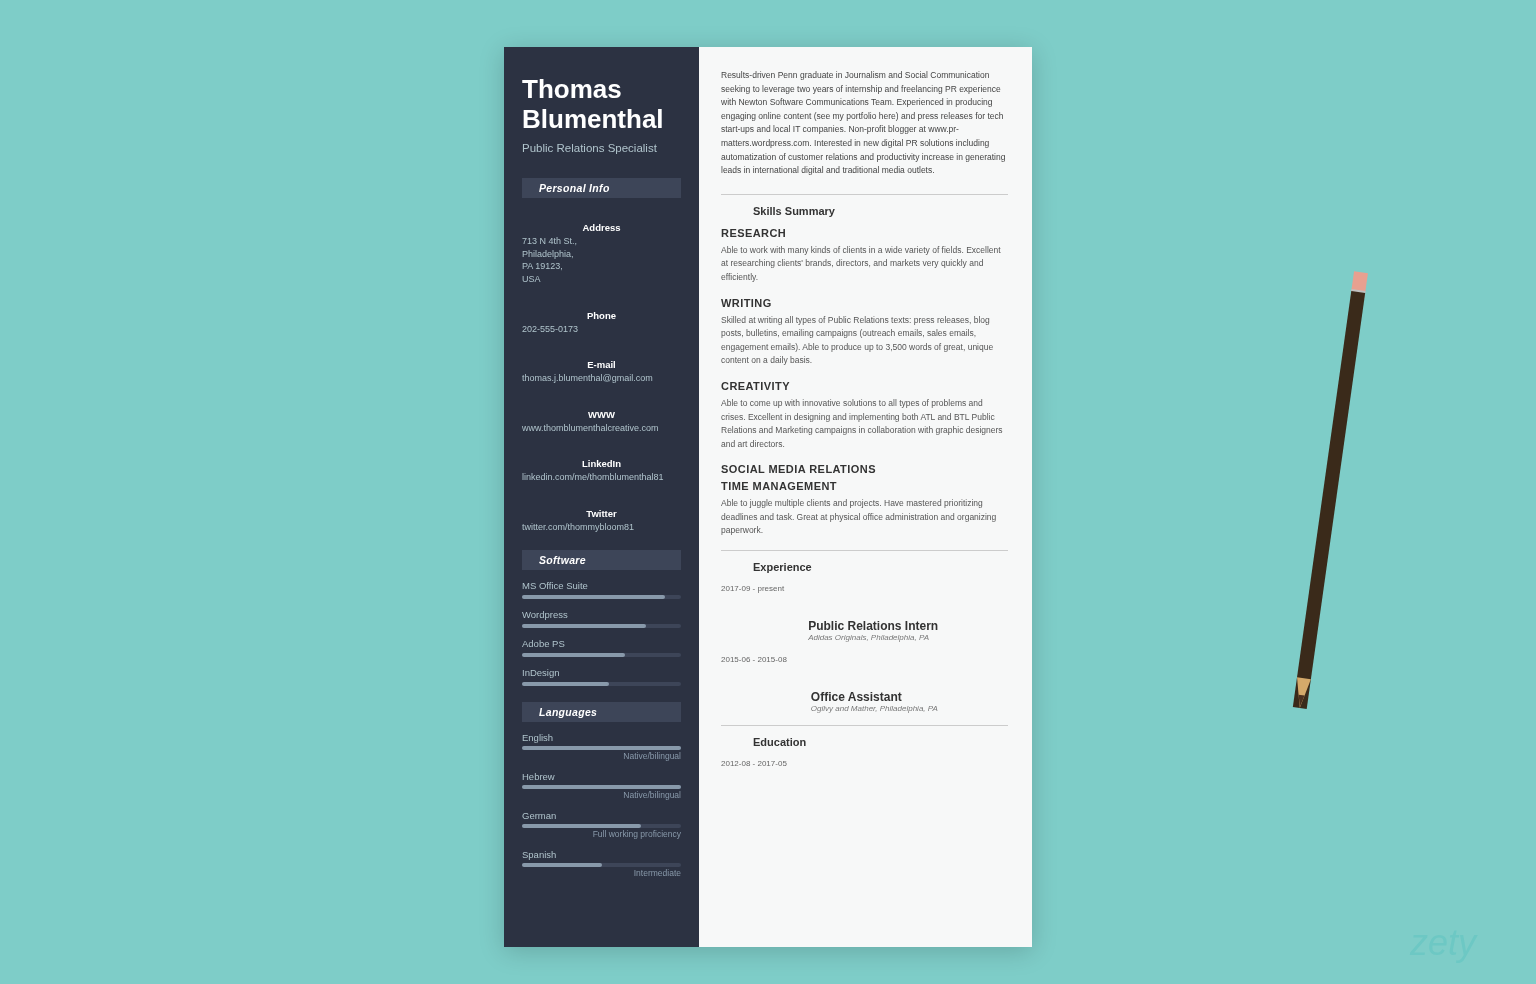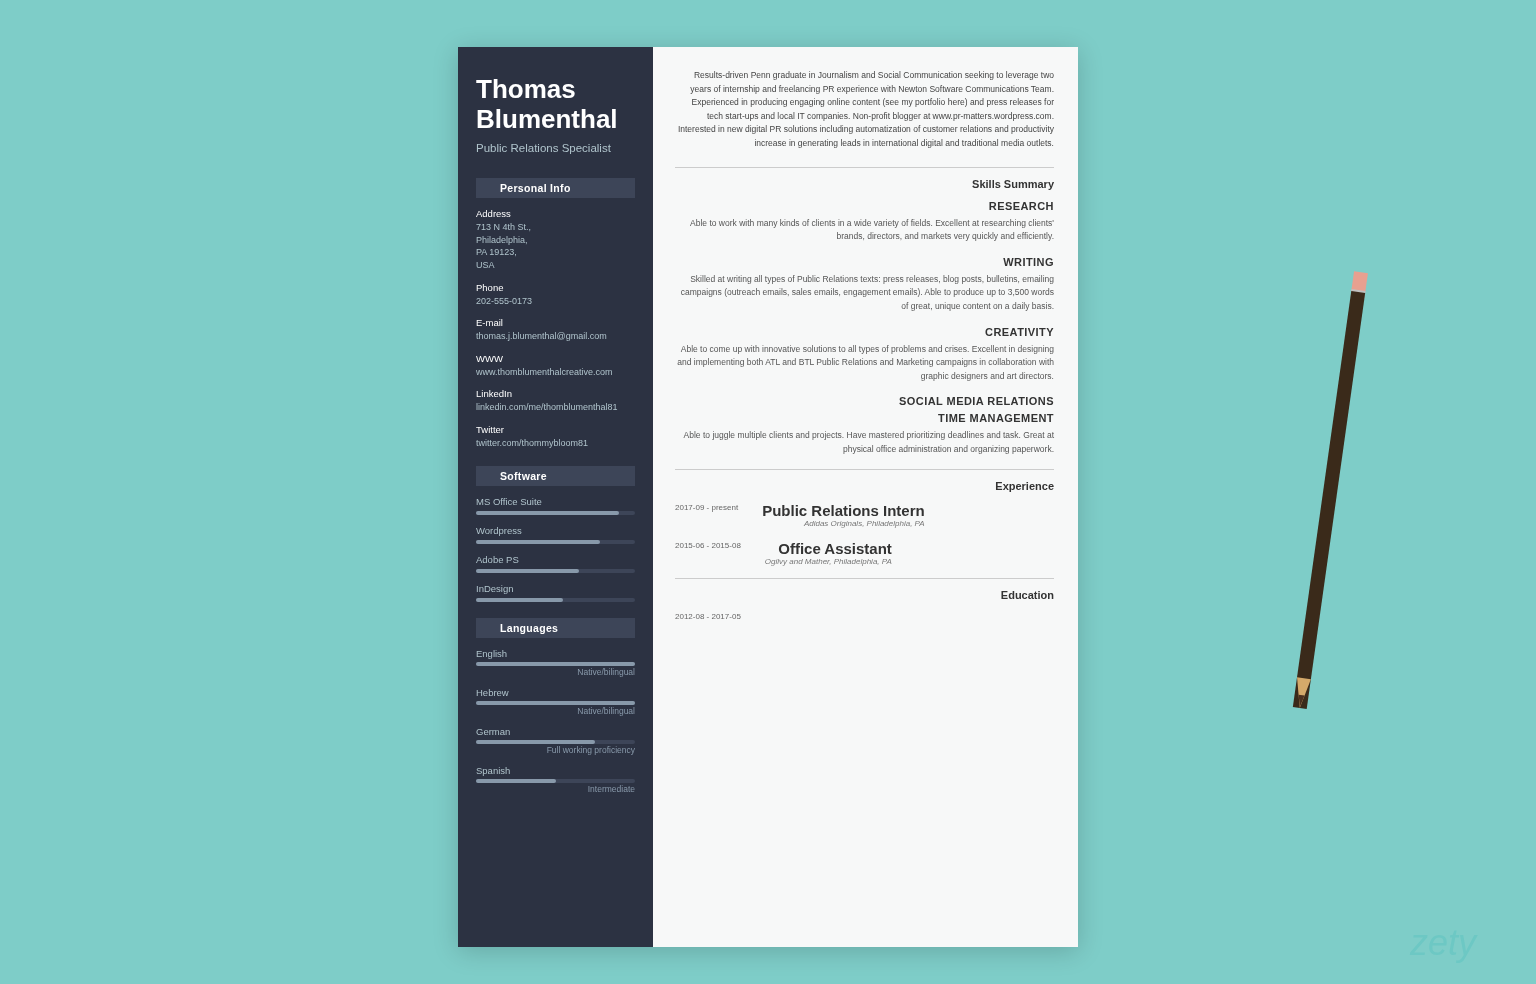--- a/index.html
+++ b/index.html
@@ -16,21 +16,21 @@
     }
 
     .page-bg {
       position: absolute;
       inset: 0;
       background-color: #7ecdc8;
     }
 
     .resume-wrapper {
       position: relative;
-      width: 620px;
+      width: 528px;
       min-height: 900px;
       background: #fff;
       display: flex;
       box-shadow: 0 4px 24px rgba(0,0,0,0.18);
       z-index: 2;
       margin-top: 10px;
     }
 
     
     .pencil {
@@ -118,32 +118,34 @@
       color: #b0c4cc;
       margin-bottom: 22px;
       line-height: 1.35;
     }
 
     .sidebar-section-title {
       background: #3d4558;
       color: #fff;
       font-size: 10.5px;
       font-weight: 700;
-      padding: 4px 24px;
+      padding: 4px 17px;
       margin-bottom: 10px;
       margin-top: 4px;
       letter-spacing: 0.03em;
+      font-style: italic;
     }
 
     .info-label {
       font-size: 9.5px;
-      font-weight: 400;
+      font-weight: 700;
       color: #fff;
-      margin-top: 10px;
+      margin-top: 24px;
       margin-bottom: 2px;
+      text-align: center;
     }
 
     .info-value {
       font-size: 9px;
       color: #b0c4cc;
       line-height: 1.4;
       word-break: break-all;
     }
 
     .skill-name {
@@ -192,21 +194,20 @@
       color: #8899aa;
       text-align: right;
       margin-top: 1px;
     }
 
     
     .main-content {
       flex: 1;
       padding: 22px 24px 10px 22px;
       background: #f7f8f8;
-      text-align: right;
     }
 
     .summary-text {
       font-size: 8.5px;
       color: #444;
       line-height: 1.6;
       margin-bottom: 16px;
     }
 
     .section-divider {
@@ -247,23 +248,24 @@
     .exp-date {
       font-size: 8px;
       color: #666;
       min-width: 60px;
       padding-top: 1px;
     }
 
     .exp-details {}
 
     .exp-title {
-      font-size: 15px;
+      font-size: 12px;
       font-weight: 700;
       color: #333;
+      margin-top: 36px;
     }
 
     .exp-company {
       font-size: 8px;
       color: #777;
       font-style: italic;
     }
 
     .edu-row {
       display: flex;

